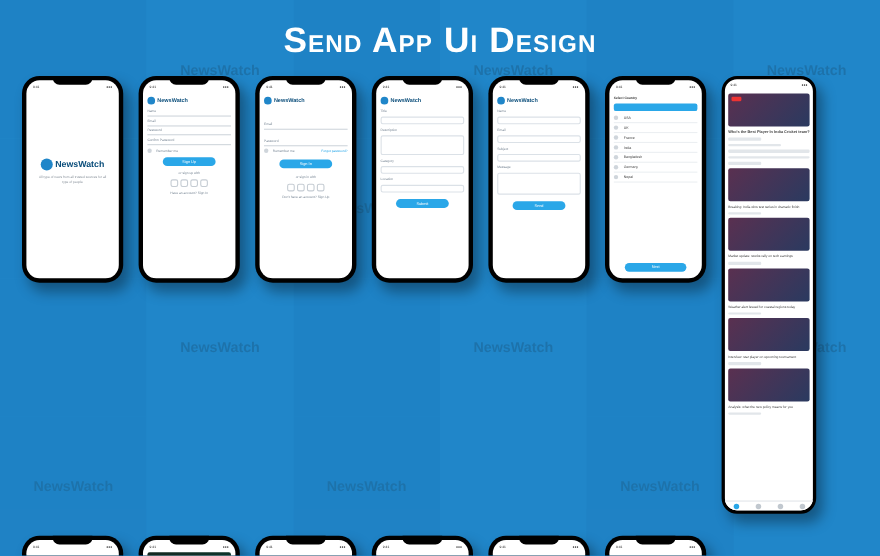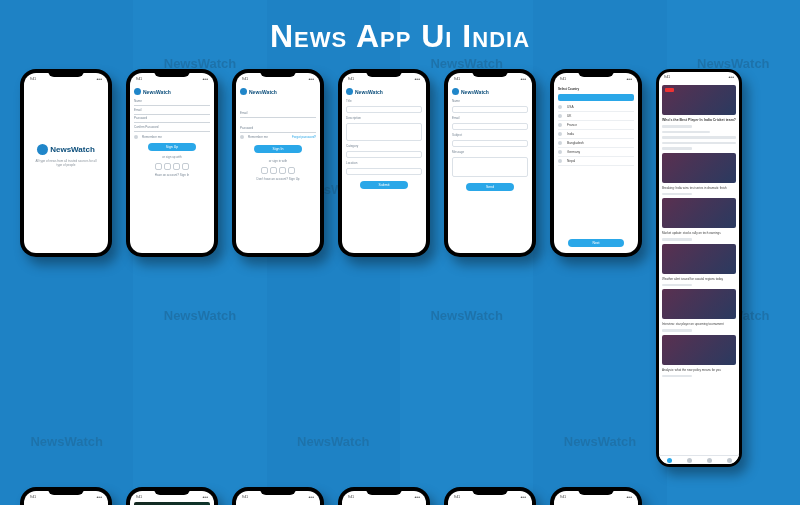--- a/index.html
+++ b/index.html
@@ -130,21 +130,21 @@
     <div>
       <span class="wm">NewsWatch</span>
     </div>
     <div></div>
     <div>
       <span class="wm">NewsWatch</span>
     </div>
     <div></div>
 </div>
 
-<div class="title">News App Ui India</div>
+<div class="title">Send App Ui Design</div>
 
 <div class="rows">
 
   <div class="row1">
 
     <div class="phone">
       <div class="notch"></div>
       <div class="screen">
         <div class="statusbar">
             <span>9:41</span>

